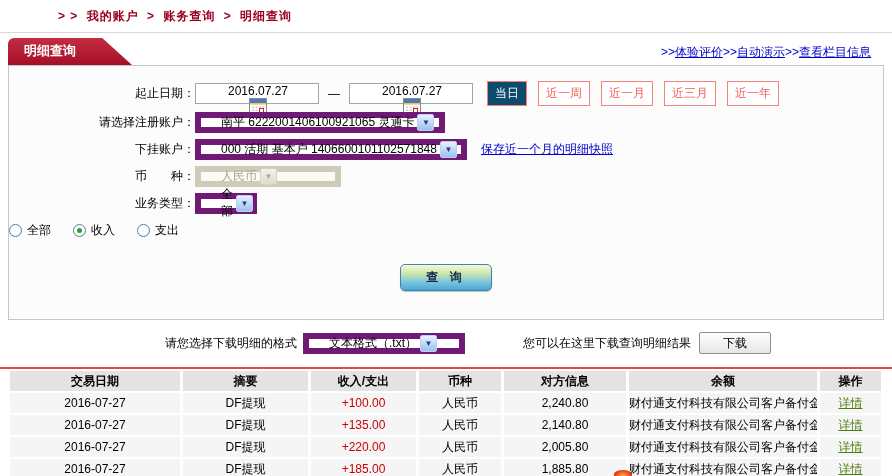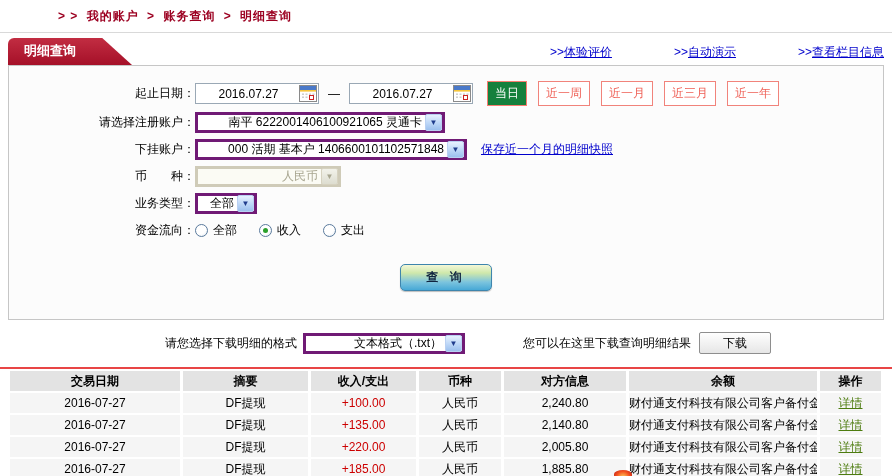--- a/index.html
+++ b/index.html
@@ -10,48 +10,48 @@
   .crumb-bar { padding:8px 8px 5px 58px; color:#9c0021; font-weight:bold; letter-spacing:1px; }
   .crumb-bar span { margin-right:4px; }
   .crumb-rule { height:1px; background:#d9d9d9; margin:2px 0 4px 0; }
 
   
   .tab-row { position:relative; height:28px; margin:2px 8px 0 8px; }
   .tab { position:absolute; left:0; top:1px; width:124px; height:27px; line-height:26px;
     padding-left:16px; color:#fff; font-weight:bold; font-size:13px;
     background:linear-gradient(180deg,#c22d42 0%,#a51028 100%);
     clip-path:polygon(0 0,76% 0,100% 100%,0 100%); border-radius:6px 0 0 0; }
-  .hdr-links { position:absolute; right:0; bottom:4px; display:flex; gap:62px; }
+  .hdr-links { position:absolute; right:13px; bottom:4px; display:flex; }
   .hdr-links a { color:#0000cc; text-decoration:none; white-space:nowrap; }
   .hdr-links a .lk { text-decoration:underline; }
 
   
   .panel { margin:0 8px; border:1px solid #c6c6c6; background:#fcfcfc; height:255px; padding-top:15px; }
   .f-row { display:flex; align-items:center; margin-bottom:5px; min-height:22px; }
   .f-label { width:186px; text-align:right; flex:none; }
 
   .inputbox { display:inline-flex; align-items:center; height:21px; border:1px solid #9aa8b5;
     background:#fff; }
-  .datebox { width:124px; justify-content:space-between; padding-left:2px; }
+  .datebox { width:124px; justify-content:space-between; padding-left:2px;flex-direction:column; }
   .datebox .dtxt { flex:1; text-align:center; }
   .cal { width:18px; height:17px; flex:none; margin-right:1px; cursor:pointer; }
   .dash { margin:0 9px; }
 
-  .sel { display:inline-flex; align-items:center; justify-content:flex-end; height:21px;
-    border:3px solid #701a75; background:#fff; padding-left:4px; }
+  .sel { display:inline-flex; align-items:center; justify-content:flex-start; height:21px;
+    border:6px solid #701a75; background:#fff; padding-left:20px; }
   .sel .arrow { width:17px; height:17px; flex:none; margin-left:3px; display:flex; align-items:center;
     justify-content:center; font-size:8px; color:#1f3c8c; border:1px solid #b9d0f2; border-radius:2px;
     background:linear-gradient(180deg,#e7f1fe 0%,#c0d9f8 50%,#9cc0ee 100%); }
   .sel.disabled { border-color:#cfcbb8; background:#fbfbf4; color:#a8a690; }
   .sel.disabled .arrow { color:#a8a690; background:linear-gradient(180deg,#f2f2ea,#ddddd0); border-color:#d6d2c0; }
 
   .quick { display:inline-flex; align-items:center; gap:11px; margin-left:14px; }
   .qbtn { display:inline-block; padding:3px 7px; border:1px solid #f1837b; color:#ef5f55;
     background:#fff; cursor:pointer; white-space:nowrap; }
-  .qbtn.active { background:#15803d; border-color:#f87c70; color:#fff; }
+  .qbtn.active { background:#0c4a6e; border-color:#f87c70; color:#fff; }
 
   .link-blue { color:#0000cc; text-decoration:underline; margin-left:14px; white-space:nowrap; cursor:pointer; }
 
   .radio-group { display:flex; align-items:center; gap:22px; }
   .radio-item { display:flex; align-items:center; gap:5px; cursor:pointer; }
   .rdot { width:13px; height:13px; border-radius:50%; border:1px solid #5a7a9c;
     background:radial-gradient(circle at 35% 30%, #fff 55%, #dfe7ef 100%); position:relative; flex:none; }
   .rdot.checked::after { content:""; position:absolute; left:3px; top:3px; width:5px; height:5px;
     border-radius:50%; background:#2ca02c; }
 
@@ -182,21 +182,20 @@
 
   <div class="f-row">
     <span class="f-label">业务类型：</span>
     <span class="sel" style="width:62px">
       <span>全部</span>
       <span class="arrow">▼</span>
     </span>
   </div>
 
   <div class="f-row">
-    <span class="f-label">资金流向：</span>
     <span class="radio-group">
       <span class="radio-item">
         <span class="rdot"></span>
         <span>全部</span>
       </span>
       <span class="radio-item">
         <span class="rdot checked"></span>
         <span>收入</span>
       </span>
       <span class="radio-item">

